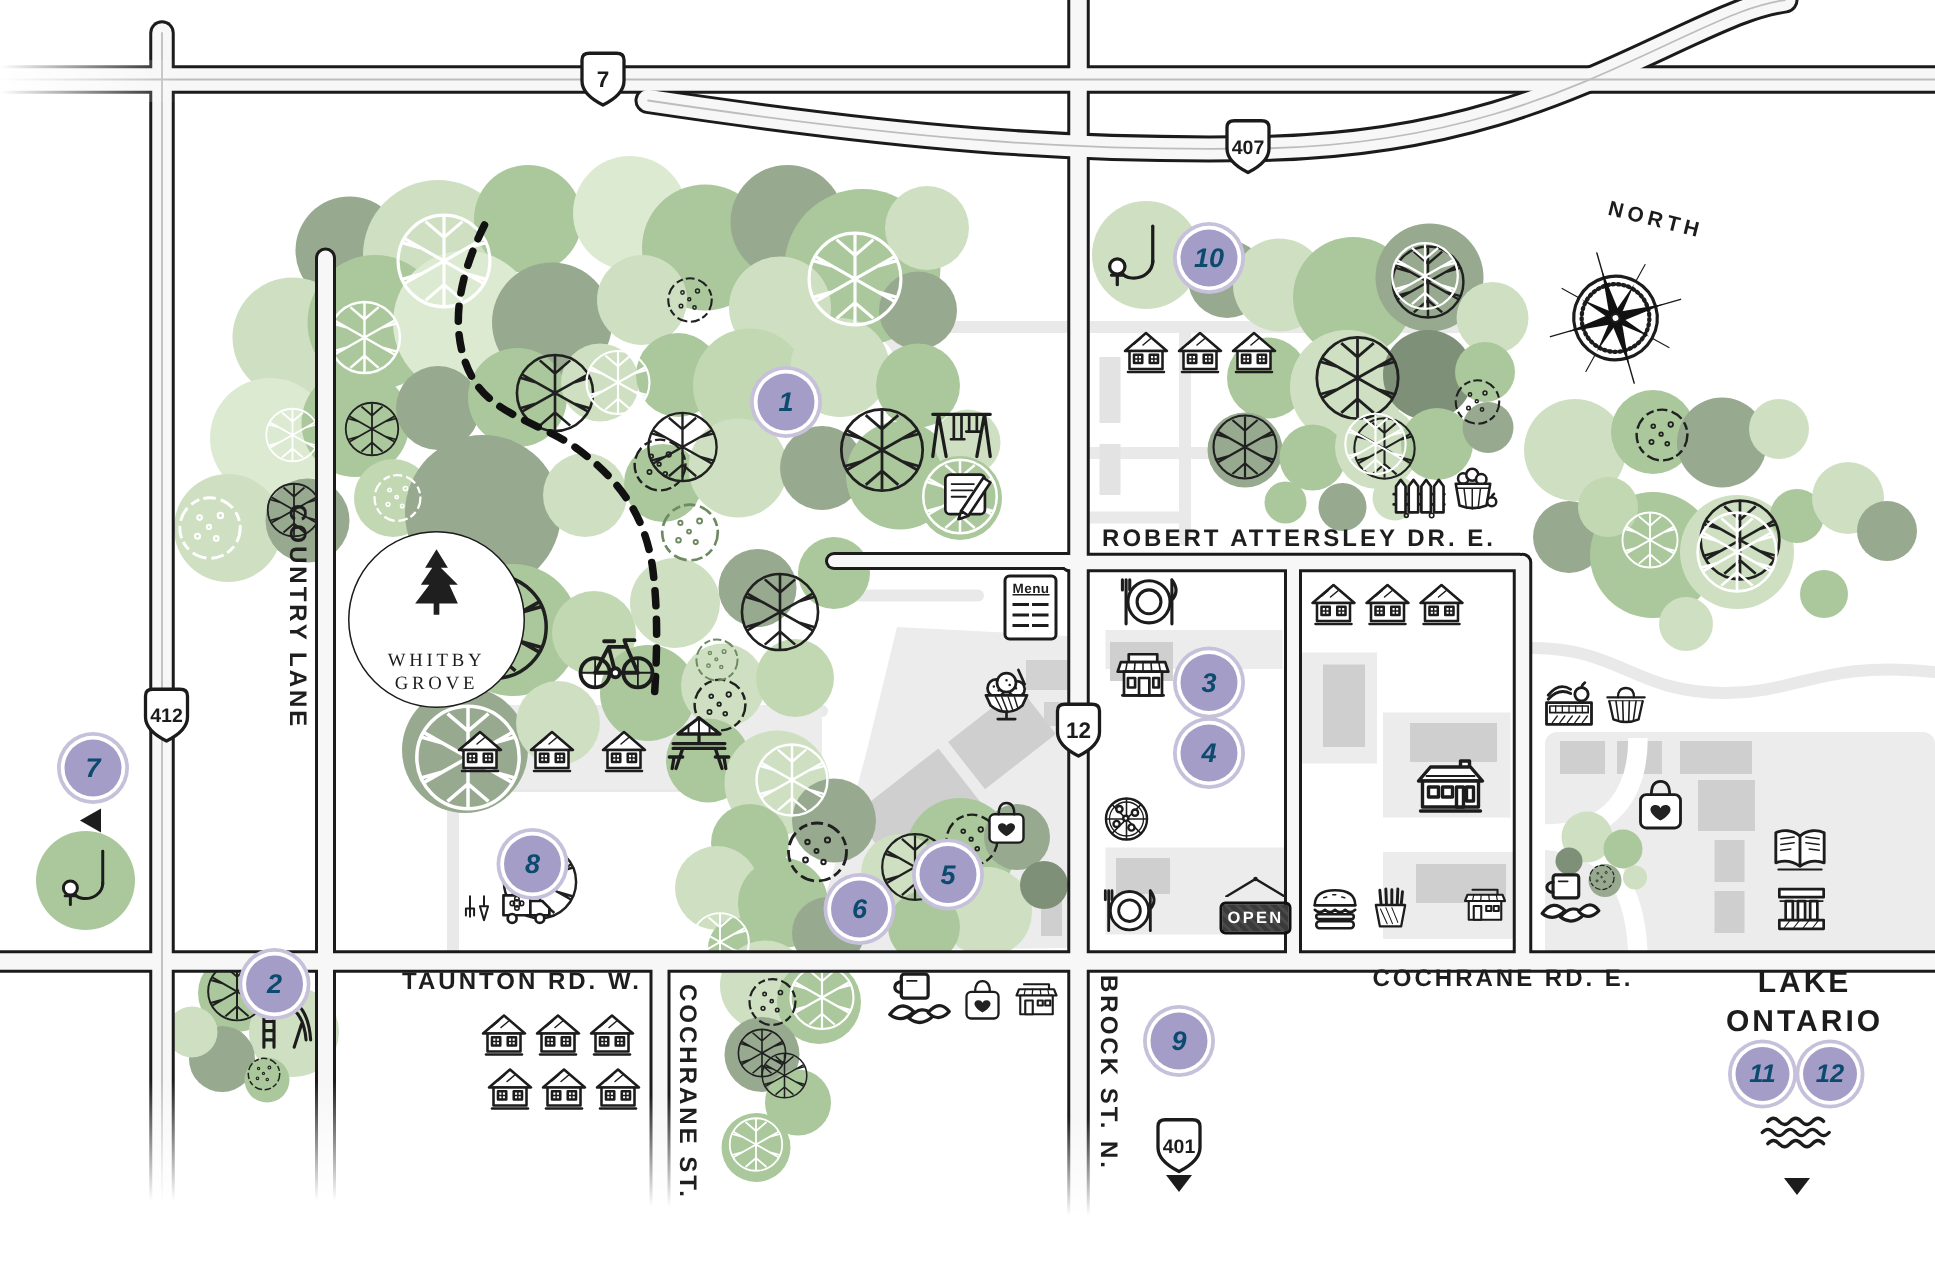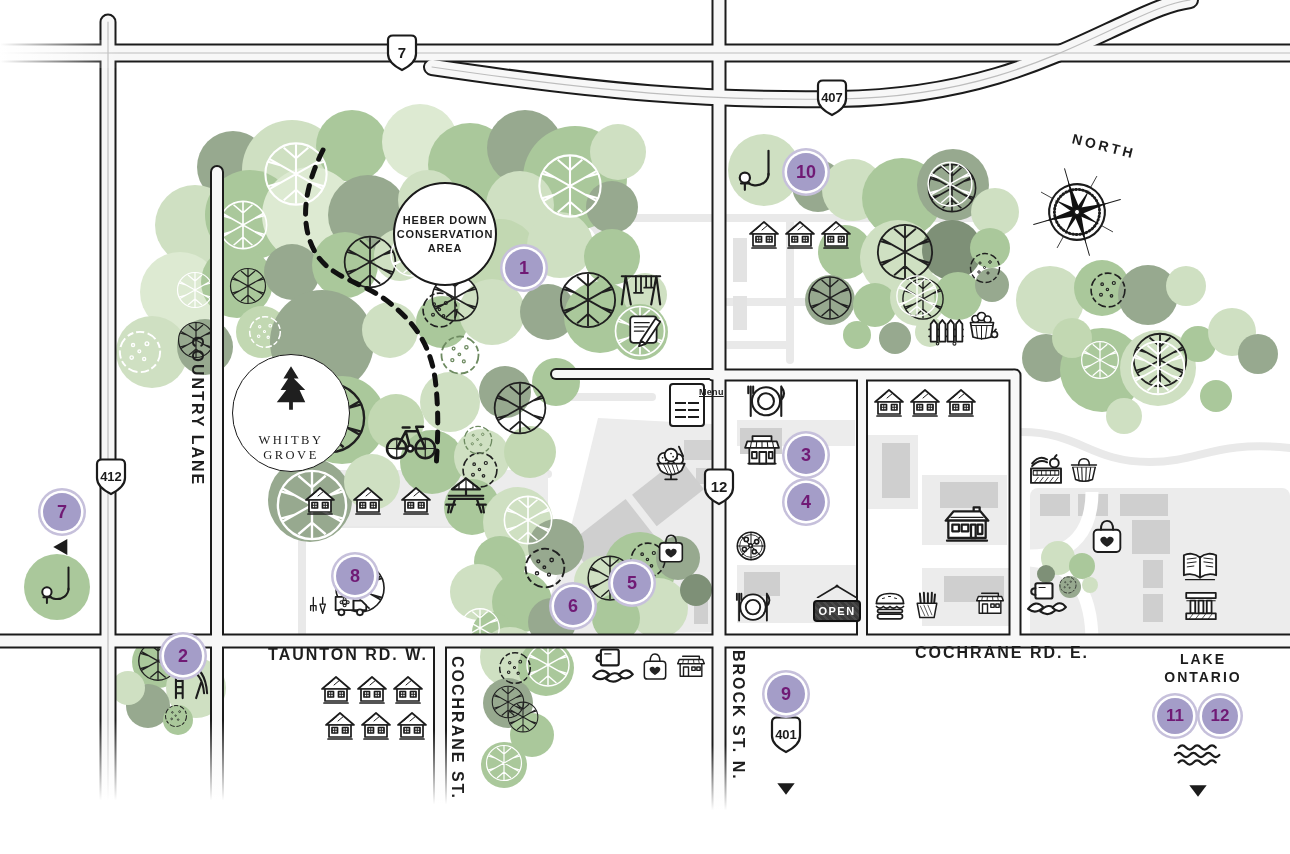--- a/index.html
+++ b/index.html
@@ -10,34 +10,34 @@
   .big-circle{position:absolute;background:#fff;border:2.5px solid #1a1a1a;border-radius:50%;
               display:flex;flex-direction:column;align-items:center;justify-content:center;
               text-align:center;font-weight:700;letter-spacing:.8px;line-height:1.3;}
   .logo-circle{position:absolute;background:#fff;border:1.6px solid #1a1a1a;border-radius:50%;
                display:flex;flex-direction:column;align-items:center;justify-content:center;text-align:center;}
   .logo-name{font-family:"Liberation Serif",serif;font-size:12.5px;letter-spacing:2.5px;margin-top:20px;color:#1c1c1c;}
   
   .roadlbl{position:absolute;font-weight:700;font-size:16px;letter-spacing:2px;white-space:nowrap;color:#1e1e1e;}
   .roadlbl.center{transform:translate(-50%,-50%);}
   .vert{writing-mode:vertical-rl;text-orientation:mixed;}
-  .lake-lbl{position:absolute;font-weight:700;font-size:14px;letter-spacing:2px;text-align:center;
+  .lake-lbl{position:absolute;font-weight:700;font-size:20px;letter-spacing:2px;text-align:center;
             line-height:1.3;transform:translate(-50%,-50%);}
   .north-lbl{position:absolute;font-weight:700;font-size:14px;letter-spacing:3px;transform:translate(-50%,-50%) rotate(14deg);}
   
-  .marker{position:absolute;border-radius:50%;background:#a49dc8;color:#701a75;display:flex;
+  .marker{position:absolute;border-radius:50%;background:#a49dc8;color:#0c4a6e;display:flex;
           align-items:center;justify-content:center;font-weight:600;
-          box-shadow:0 0 0 2.5px #fff,0 0 0 5px #c6c0db;}
+          box-shadow:0 0 0 2.5px #fff,0 0 0 5px #c6c0db;font-style:italic;}
   
   .shield{position:absolute;}
   .shield text{font-family:"Liberation Sans",sans-serif;font-weight:700;fill:#1c1c1c;}
   
   .menu-sign{position:absolute;width:36px;height:44px;background:#fff;border:2px solid #1c1c1c;
              border-radius:4px;box-sizing:border-box;padding:2px 4px;}
-  .menu-title{font-size:9px;font-weight:700;text-decoration:underline;text-align:center;letter-spacing:.3px;margin-left:24px;}
+  .menu-title{font-size:9px;font-weight:700;text-decoration:underline;text-align:center;letter-spacing:.3px;}
   .menu-row{display:flex;justify-content:space-between;margin-top:5px;}
   .menu-row span{display:block;border-top:2px solid #1c1c1c;}
   .menu-row .a{width:11px;} .menu-row .b{width:11px;}
   
   .open-wrap{position:absolute;width:48px;text-align:center;}
   .open-board{margin-top:-2px;background:repeating-linear-gradient(45deg,#3a3a3a,#3a3a3a 3px,#4a4a4a 3px,#4a4a4a 5px);
               border:2px solid #111;border-radius:4px;color:#fff;font-weight:800;font-size:11px;
               letter-spacing:1.5px;padding:3px 0;}
   
   .tl-black{stroke:#202020;} .tl-white{stroke:#ffffff;} .tl-green{stroke:#6d8a60;}
@@ -591,38 +591,34 @@
         <use href="#i-house" x="394" y="708" width="36" height="36"></use>
         <use href="#i-house" x="746" y="217" width="36" height="36"></use>
         <use href="#i-house" x="782" y="217" width="36" height="36"></use>
         <use href="#i-house" x="818" y="217" width="36" height="36"></use>
         <use href="#i-house" x="871" y="385" width="36" height="36"></use>
         <use href="#i-house" x="907" y="385" width="36" height="36"></use>
         <use href="#i-house" x="943" y="385" width="36" height="36"></use>
       </g>
 </svg>
 
-<div class="big-circle" style="left:393px;top:182px;width:100px;height:100px;font-size:11px;">
-  <span>HEBER DOWN</span>
-  <span>CONSERVATION</span>
-  <span>AREA</span>
-</div>
 
 <div class="logo-circle" style="left:232px;top:354px;width:116px;height:116px;">
   <svg width="38" height="50" viewBox="0 0 40 52">
     <path d="M20 3 L12 16 h5 L9 28 h6 L5 41 h13 v8 h4 v-8 h13 L29 28 h6 L23 16 h5 Z" fill="#1f1f1f"></path>
   </svg>
   <div class="logo-name">WHITBY GROVE</div>
 </div>
 
 <div class="roadlbl vert" style="left:188px;top:336px;">COUNTRY LANE</div>
 <div class="roadlbl vert" style="left:448px;top:656px;">COCHRANE ST.</div>
 <div class="roadlbl vert" style="left:729px;top:650px;">BROCK ST. N.</div>
 <div class="roadlbl center" style="left:348px;top:655px;">TAUNTON RD. W.</div>
 <div class="roadlbl center" style="left:1002px;top:653px;">COCHRANE RD. E.</div>
+<div class="roadlbl center" style="left:866px;top:360px;">ROBERT ATTERSLEY DR. E.</div>
 
 <div class="lake-lbl" style="left:1203px;top:668px;">
   <div>LAKE</div>
   <div>ONTARIO</div>
 </div>
 <div class="north-lbl" style="left:1104px;top:146px;">NORTH</div>
 
 <div class="menu-sign" style="left:669px;top:383px;">
   <div class="menu-title">Menu</div>
   <div class="menu-row">
@@ -657,21 +653,21 @@
     <text x="17" y="21" text-anchor="middle" dominant-baseline="middle" font-size="13">407</text>
         </svg></div>
       <div class="shield" style="left: 94px; top: 457px; width: 34px; height: 40px;"><svg width="34" height="40" viewBox="0 0 34 40">
     <path d="M3 7 Q3 2.5 8 2.5 H26 Q31 2.5 31 7 V21 Q31 30 17 37 Q3 30 3 21 Z" fill="#fff" stroke="#1b1b1b" stroke-width="2.2"></path>
     <text x="17" y="21" text-anchor="middle" dominant-baseline="middle" font-size="13">412</text>
         </svg></div>
       <div class="shield" style="left: 702px; top: 467px; width: 34px; height: 40px;"><svg width="34" height="40" viewBox="0 0 34 40">
     <path d="M3 7 Q3 2.5 8 2.5 H26 Q31 2.5 31 7 V21 Q31 30 17 37 Q3 30 3 21 Z" fill="#fff" stroke="#1b1b1b" stroke-width="2.2"></path>
     <text x="17" y="21" text-anchor="middle" dominant-baseline="middle" font-size="15">12</text>
         </svg></div>
-      <div class="shield" style="left: 769px; top: 715px; width: 34px; height: 40px; text-decoration: underline;"><svg width="34" height="40" viewBox="0 0 34 40">
+      <div class="shield" style="left: 769px; top: 744px; width: 34px; height: 40px; text-decoration: underline;"><svg width="34" height="40" viewBox="0 0 34 40">
     <path d="M3 7 Q3 2.5 8 2.5 H26 Q31 2.5 31 7 V21 Q31 30 17 37 Q3 30 3 21 Z" fill="#fff" stroke="#1b1b1b" stroke-width="2.2"></path>
     <text x="17" y="21" text-anchor="middle" dominant-baseline="middle" font-size="13">401</text>
         </svg></div>
     </div>
 <div id="markers-layer">
       <div class="marker" style="left: 505px; top: 249px; width: 38px; height: 38px; font-size: 18px;">1</div>
       <div class="marker" style="left: 164px; top: 637px; width: 38px; height: 38px; font-size: 18px;">2</div>
       <div class="marker" style="left: 787px; top: 436px; width: 38px; height: 38px; font-size: 18px;">3</div>
       <div class="marker" style="left: 787px; top: 483px; width: 38px; height: 38px; font-size: 18px;">4</div>
       <div class="marker" style="left: 613px; top: 564px; width: 38px; height: 38px; font-size: 18px;">5</div>

